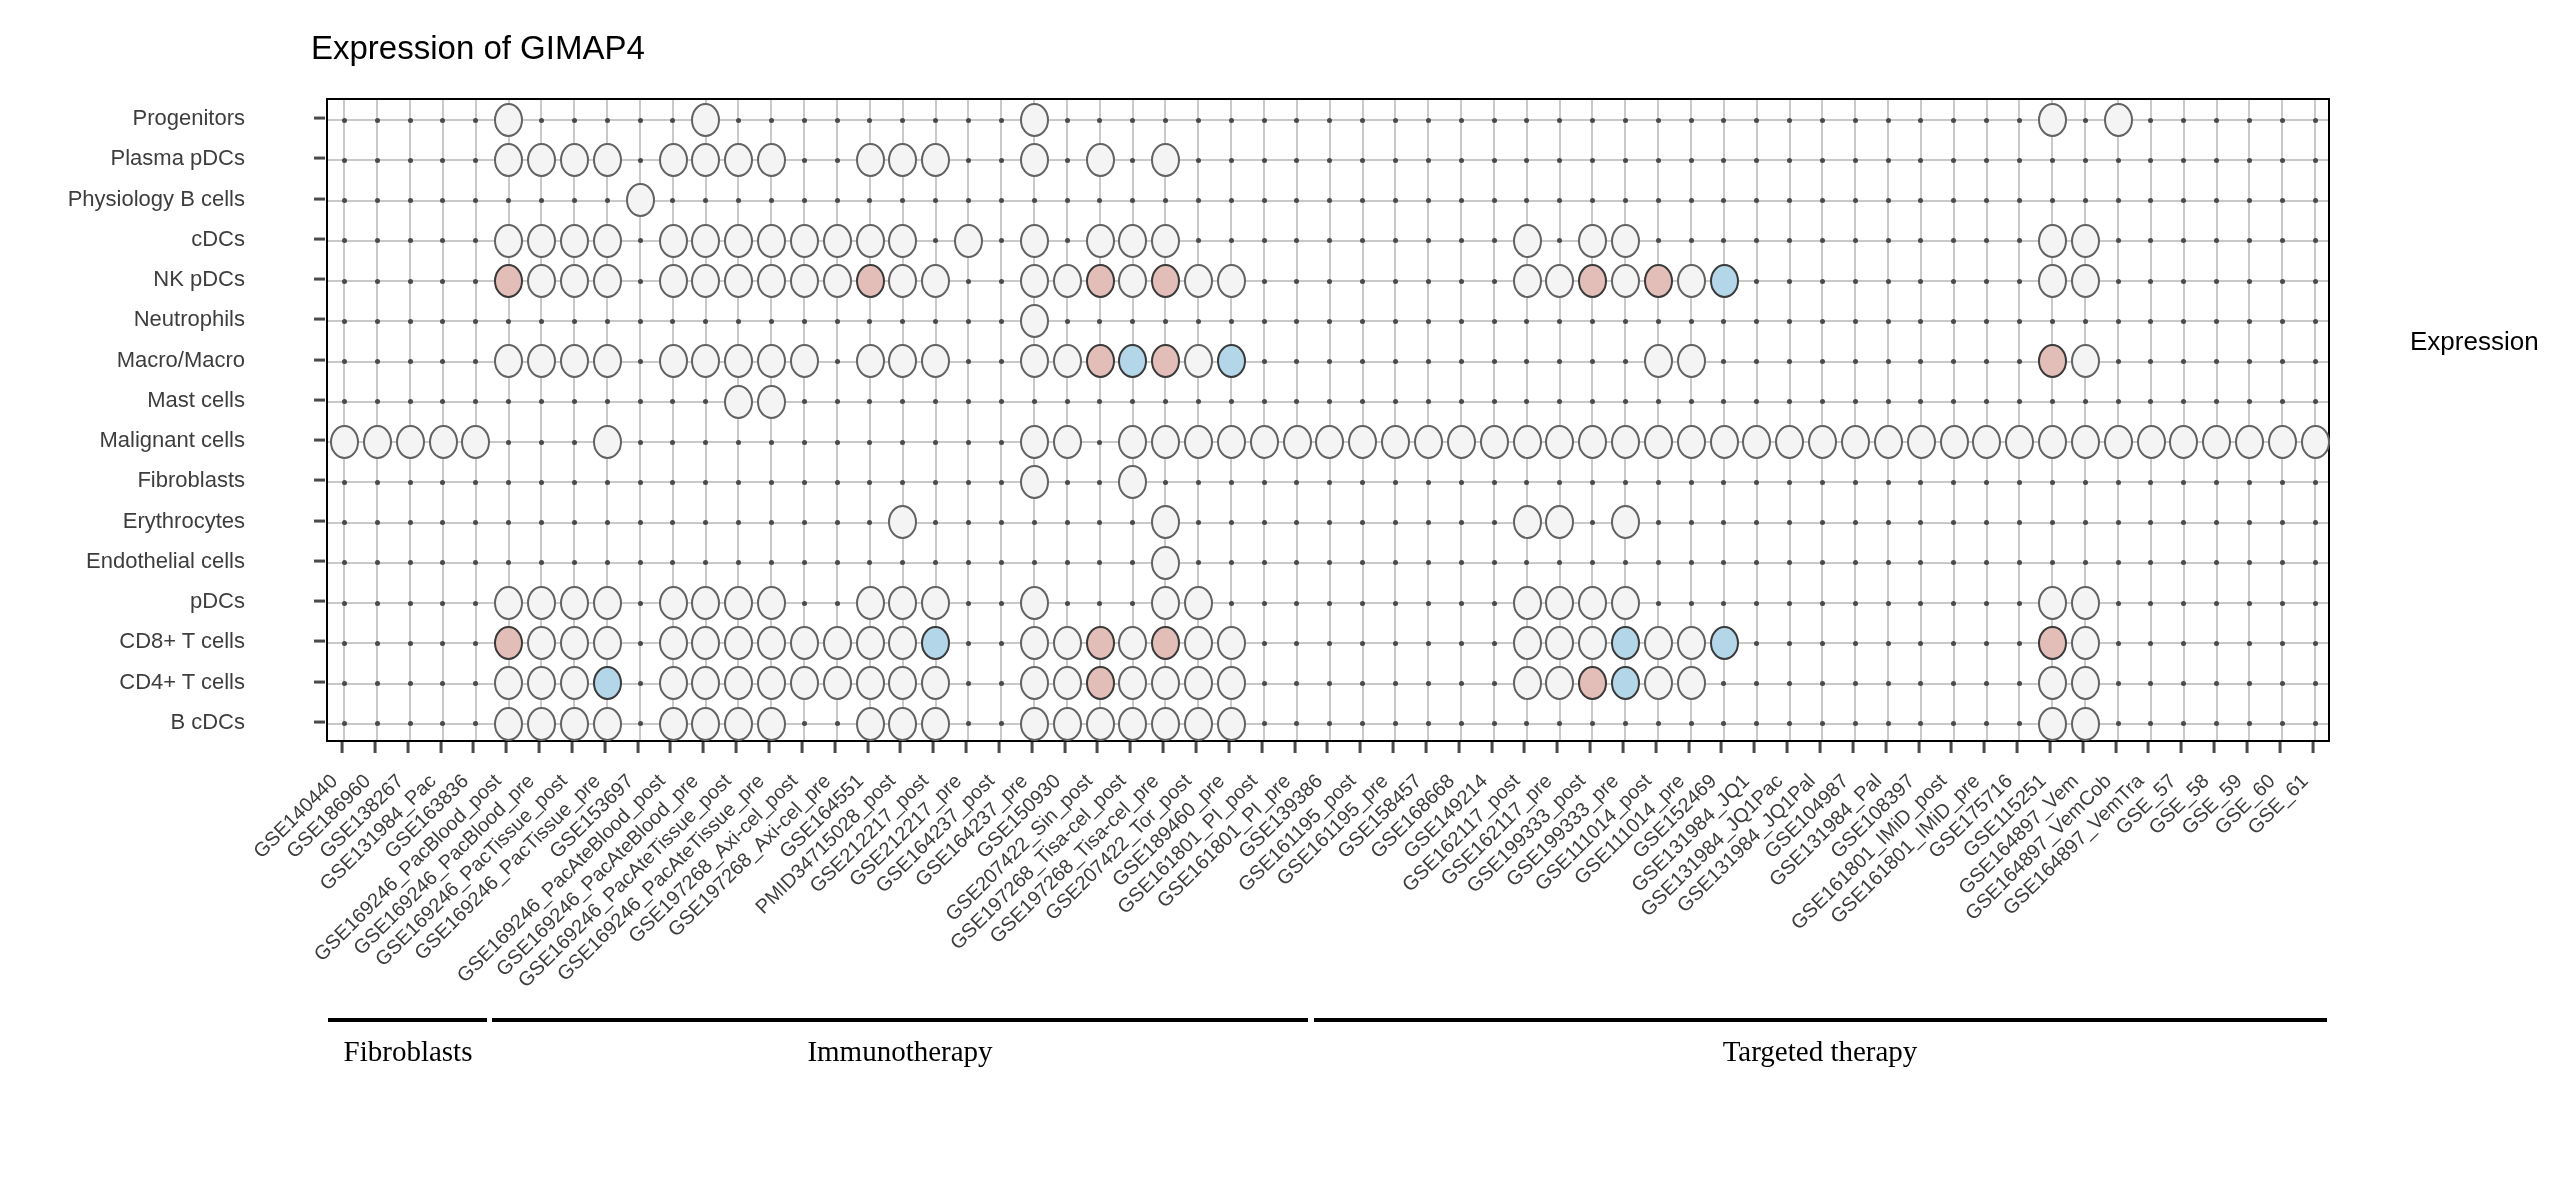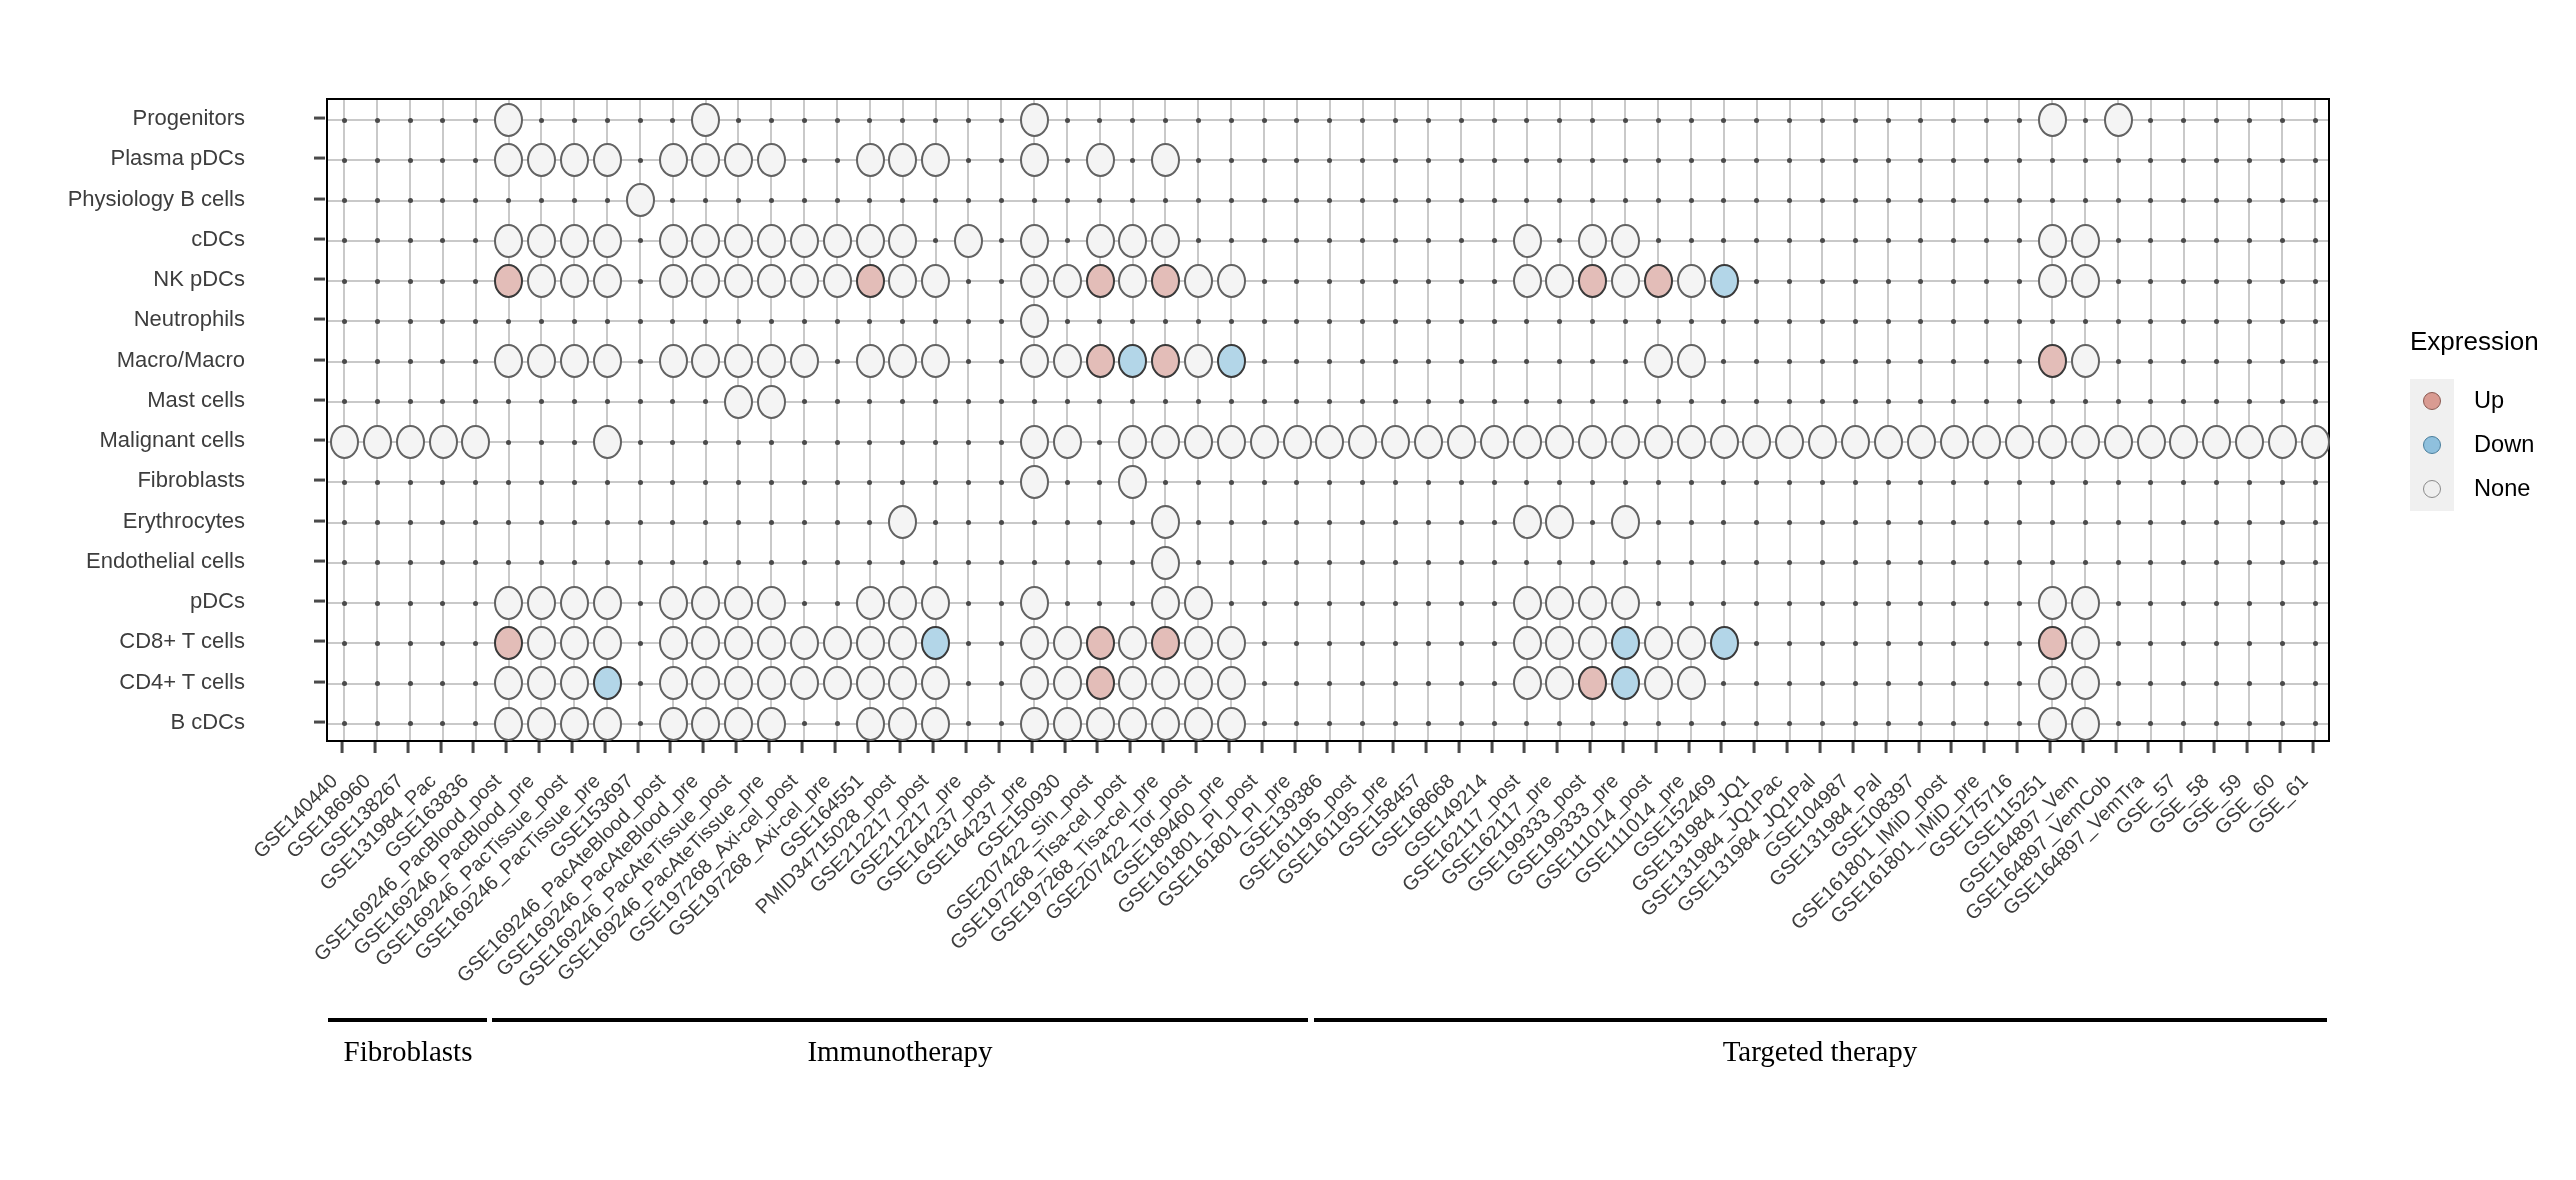--- a/index.html
+++ b/index.html
@@ -47,20 +47,21 @@
   .lg-dot.up{background:#d99b92;border-color:#8a5a52;}
   .lg-dot.down{background:#8fc0dd;border-color:#4a7e9c;}
   .lg-dot.none{background:#efefef;border-color:#8a8a8a;}
   .lg-txt{font-size:23.6px;color:#000;margin-left:20px;white-space:nowrap;}
 </style>
 </head>
 <body>
 
 <div id="stage">
 
+  <div class="title">Expression of GIMAP4</div>
 
   <div id="panel">
     <div id="gridlayer">
         <div class="gl-v" style="left: 15.3px;"></div>
         <div class="gl-v" style="left: 48px;"></div>
         <div class="gl-v" style="left: 81px;"></div>
         <div class="gl-v" style="left: 114px;"></div>
         <div class="gl-v" style="left: 147px;"></div>
         <div class="gl-v" style="left: 180px;"></div>
         <div class="gl-v" style="left: 212px;"></div>
@@ -1646,36 +1647,16 @@
       <div class="brk" style="left: 328px; width: 159px; top: 1018px;"></div>
       <div class="brklab" style="left: 408px; top: 1035px;">Fibroblasts</div>
       <div class="brk" style="left: 492px; width: 816px; top: 1018px;"></div>
       <div class="brklab" style="left: 900px; top: 1035px;">Immunotherapy</div>
       <div class="brk" style="left: 1314px; width: 1013px; top: 1018px;"></div>
       <div class="brklab" style="left: 1820px; top: 1035px;">Targeted therapy</div>
     </div>
 
   <div id="legend">
     <div class="lg-title">Expression</div>
-    <div id="legend-rows">
-        <div class="lg-row">
-          <div class="lg-key">
-            <div class="lg-dot up"></div>
-          </div>
-          <div class="lg-txt">Up</div>
-        </div>
-        <div class="lg-row">
-          <div class="lg-key">
-            <div class="lg-dot down"></div>
-          </div>
-          <div class="lg-txt">Down</div>
-        </div>
-        <div class="lg-row">
-          <div class="lg-key">
-            <div class="lg-dot none"></div>
-          </div>
-          <div class="lg-txt">None</div>
-        </div>
-      </div>
   </div>
 
 </div>
 
 
 </body></html>

